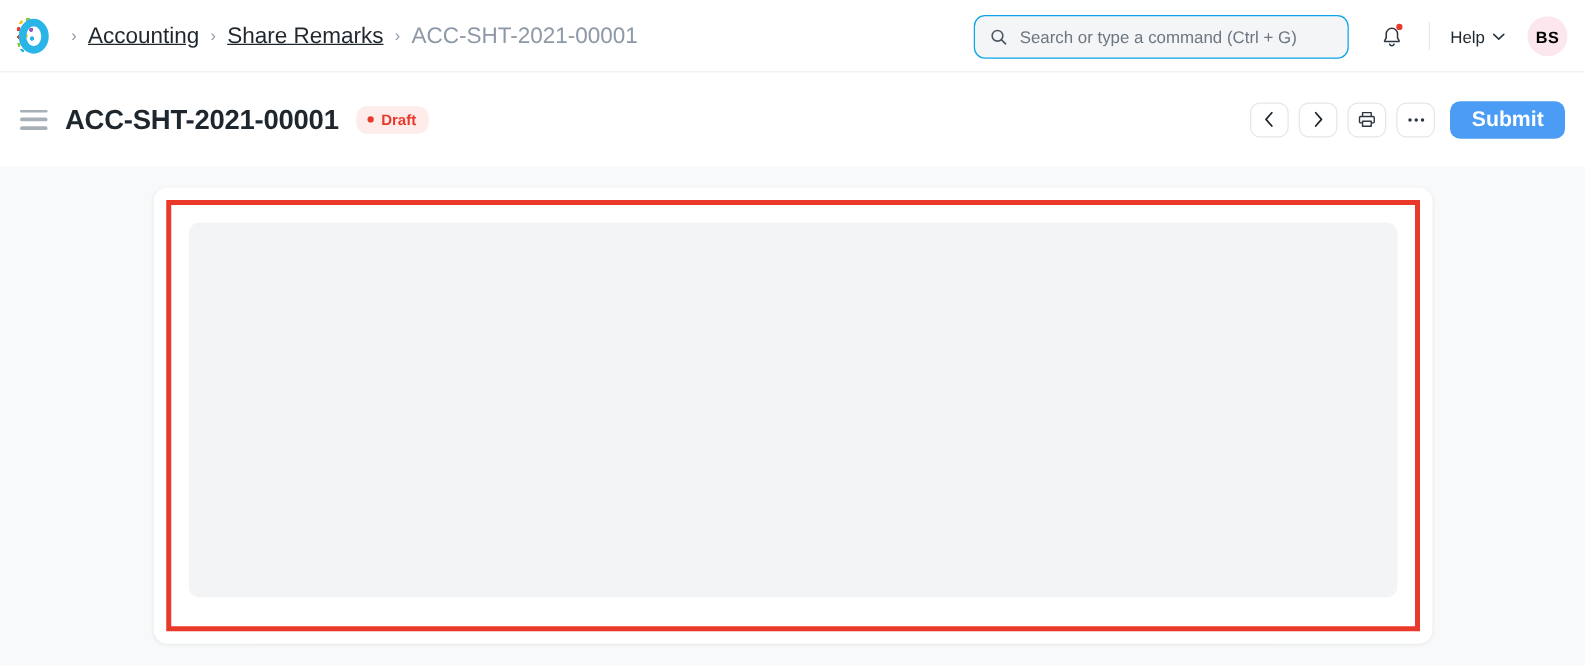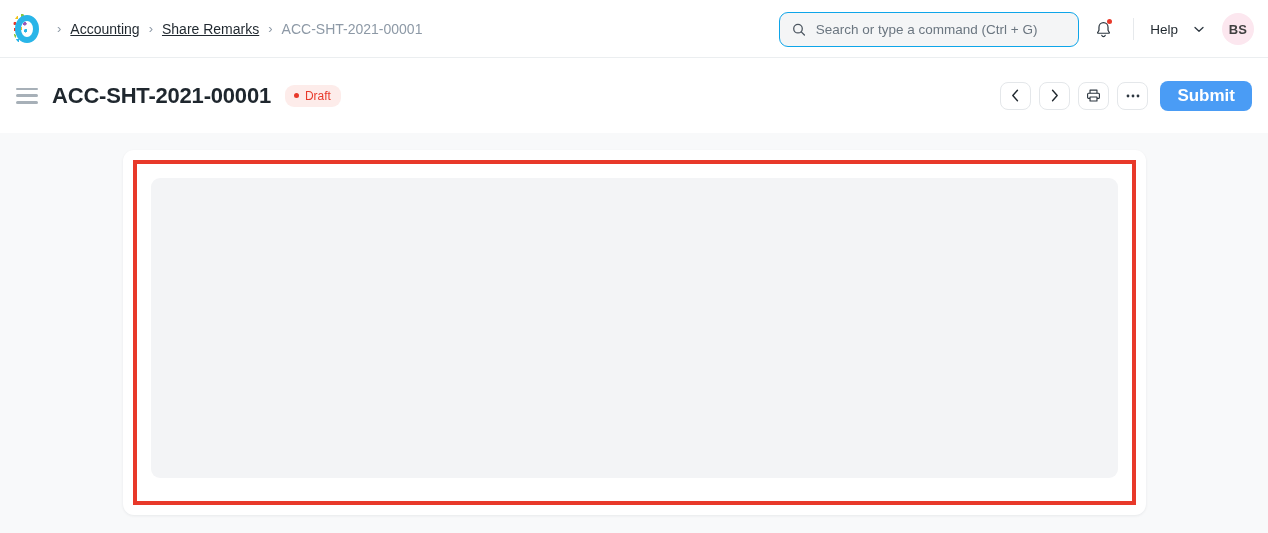--- a/index.html
+++ b/index.html
@@ -51,21 +51,21 @@
       radial-gradient(circle at 40% 80%, #e8392a 0 1.6px, transparent 1.8px),
       radial-gradient(circle at 68% 86%, #f08c1e 0 1.6px, transparent 1.8px),
       radial-gradient(circle at 26% 92%, #29b5e8 0 1.6px, transparent 1.8px);
   }
   .breadcrumb { display: flex; align-items: center; gap: 0; }
   .crumb-sep {
     color: #8d99a6; font-size: 13px;
     margin: 0 9px; line-height: 1;
   }
   .crumb {
-    font-size: 14px; color: #1f272e;
+    font-size: 18px; color: #1f272e;
     white-space: nowrap;
   }
   .crumb.current { color: #8d99a6; }
 
   .search-wrap {
     position: absolute;
     left: 779px; top: 12px;
     width: 300px; height: 35px;
   }
   .search-box {
@@ -98,28 +98,28 @@
   .bell-dot {
     position: absolute; top: 8px; right: 9px;
     width: 5px; height: 5px; border-radius: 50%;
     background: #e8392a;
   }
   .divider-v {
     width: 1px; height: 22px; background: #e6e9ec;
     margin: 0 12px;
   }
   .help-btn {
-    display: flex; align-items: center; gap: 16px;
+    display: flex; align-items: center; gap: 6px;
     font-size: 13.5px; color: #1f272e;
     cursor: pointer; padding: 6px 4px;
   }
   .avatar {
     width: 32px; height: 32px; border-radius: 50%;
     background: #fce7ef;
-    color: #404040;
+    color: #000000;
     font-size: 13px; font-weight: 600;
     display: flex; align-items: center; justify-content: center;
     margin-left: 14px; cursor: pointer;
     letter-spacing: .3px;
   }
 
   
   .page-head {
     height: 75px;
     background: #ffffff;
@@ -138,21 +138,21 @@
   }
   .doc-title {
     font-size: 22px; font-weight: 700; color: #1f272e;
     letter-spacing: -0.2px; white-space: nowrap;
   }
   .status-badge {
     display: inline-flex; align-items: center; gap: 6px;
     background: #fdecea; color: #e8392a;
     border-radius: 9px;
     padding: 4px 10px 4px 9px;
-    font-size: 12px; font-weight: 400;
+    font-size: 12px; font-weight: 700;
     margin-left: 14px;
   }
   .status-dot {
     width: 5px; height: 5px; border-radius: 50%;
     background: #e8392a; display: inline-block;
   }
 
   .head-actions {
     position: absolute; right: 16px; top: 0;
     height: 75px; display: flex; align-items: center; gap: 8px;

